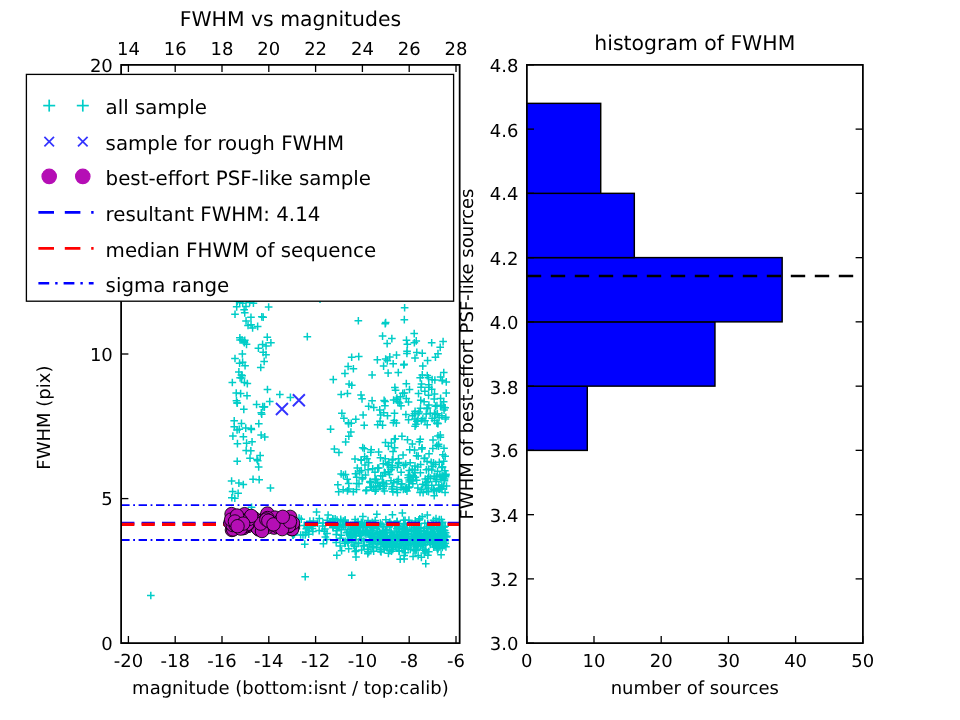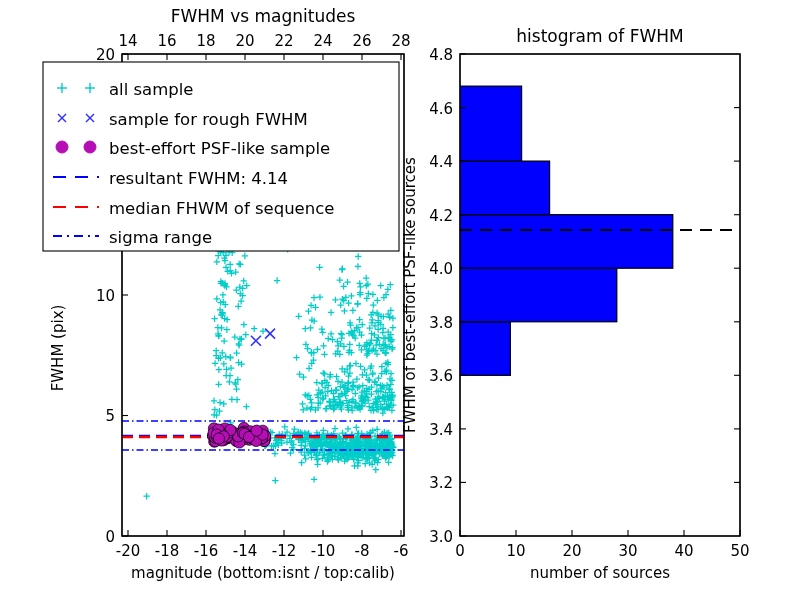--- a/index.html
+++ b/index.html
@@ -1,21 +1,21 @@
 <!DOCTYPE html>
 <html><head>
 <meta charset="utf-8">
 <style>
   html,body{margin:0;padding:0;}
   body{
     width:800px;height:600px;background:#ffffff;
     font-family:"DejaVu Sans","Liberation Sans",sans-serif;
     overflow:hidden;position:relative;
   }
-  #figure{position:absolute;left:0;top:0;width:726px;height:600px;margin-left:21px;}
+  #figure{position:absolute;left:0;top:0;width:726px;height:600px;}
   svg{display:block;}
   .tick{stroke:#000;stroke-width:1.1;}
   .ticklabel{font-size:15px;fill:#000;font-family:"DejaVu Sans","Liberation Sans",sans-serif;}
   .axlabel{font-size:15px;fill:#000;font-family:"DejaVu Sans","Liberation Sans",sans-serif;}
   .title{font-size:17px;fill:#000;font-family:"DejaVu Sans","Liberation Sans",sans-serif;}
   .legendbox{fill:#ffffff;stroke:#000;stroke-width:1.1;}
   .legtext{font-size:16.5px;fill:#000;font-family:"DejaVu Sans","Liberation Sans",sans-serif;}
   .barrect{fill:#0000ff;stroke:#000000;stroke-width:1.2;}
 </style>
 </head>

